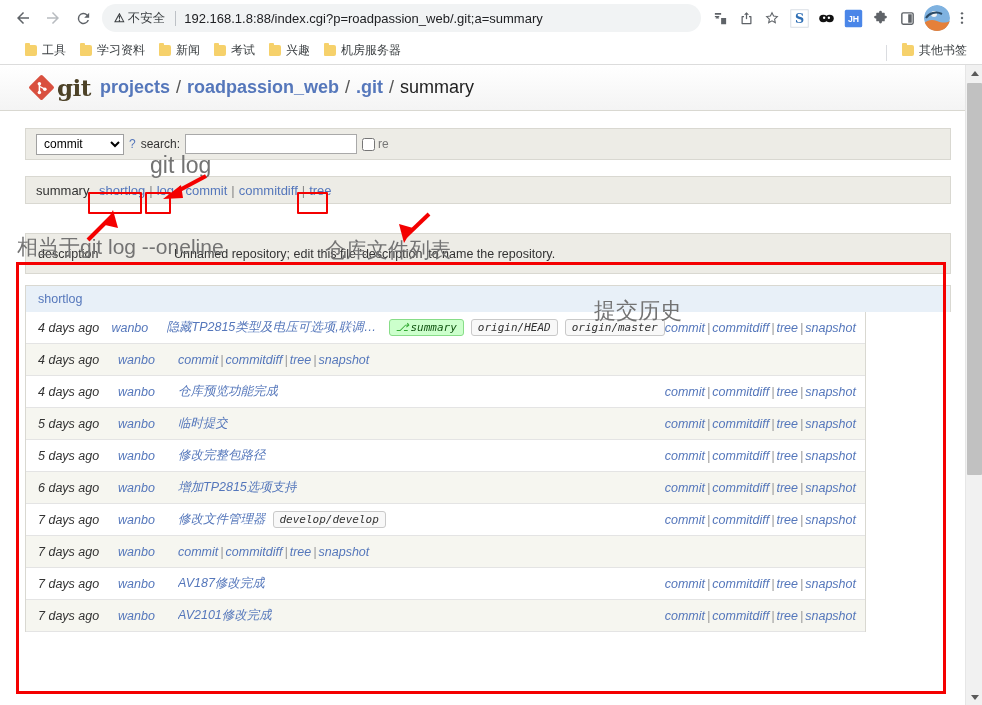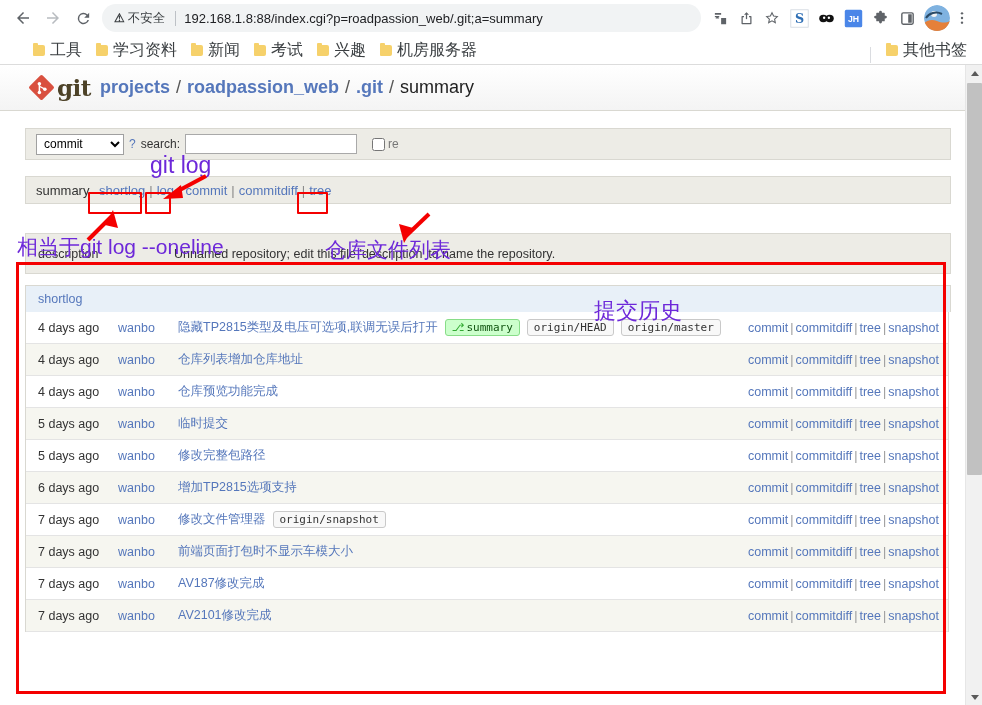--- a/index.html
+++ b/index.html
@@ -103,22 +103,22 @@
     font-size: 16px;
     flex: 0 0 auto;
     cursor: pointer;
   }
 
   
   #bookmarks-row {
     height: 28px;
     display: flex;
     align-items: center;
-    padding: 0 26px;
-    font-size: 16px;
+    padding: 0 18px;
+    font-size: 12px;
     color: #3c4043;
     position: relative;
   }
   .bookmark {
     display: flex;
     align-items: center;
     gap: 5px;
     padding: 2px 7px;
     border-radius: 4px;
     white-space: nowrap;
@@ -222,21 +222,21 @@
   #search-help { color: #5577bb; cursor: pointer; font-size: 12px; }
   #search-label { color: #333; font-size: 12px; }
   #search-input {
     width: 172px; height: 20px;
     border: 1px solid #a9a9a9;
     background: #fff;
     font-family: "Liberation Sans", sans-serif;
     font-size: 12px;
     padding: 0 3px;
   }
-  #re-wrap { display: flex; align-items: center; gap: 3px; margin-left: 10px; }
+  #re-wrap { display: flex; align-items: center; gap: 3px; }
   #re-check {
     width: 13px; height: 13px;
     margin: 0;
     cursor: pointer;
   }
   #re-label { color: #777; font-size: 12px; }
 
   
   #nav-panel {
     margin: 16px 14px 0 25px;
@@ -284,21 +284,22 @@
     font-size: 12.5px;
   }
   #shortlog-bar a { color: #5577bb; text-decoration: none; cursor: pointer; }
 
   
   #commit-table {
     margin: 0 14px 0 25px;
     border-left: 1px solid #d9d8d1;
     border-right: 1px solid #d9d8d1;
     border-collapse: collapse;
-    width: 924px;
+    width: 841px;
+    font-style: italic;
   }
   .commit-row {
     display: flex;
     align-items: center;
     height: 32px;
     border-bottom: 1px solid #e4e4e4;
     font-size: 12.5px;
     padding-left: 12px;
     padding-right: 9px;
     background: #ffffff;
@@ -350,21 +351,21 @@
   
   #annotations {
     position: absolute;
     left: 0; top: 0;
     width: 982px; height: 705px;
     pointer-events: none;
     z-index: 50;
   }
   .ann-text {
     position: absolute;
-    color: #6d28d9;
+    color: #737373;
     font-family: "Liberation Sans", sans-serif;
     white-space: nowrap;
   }
   .ann-box {
     position: absolute;
     border: 2px solid #f40000;
     border-radius: 1px;
   }
   .ann-big-box {
     position: absolute;
@@ -620,23 +621,20 @@
             <span class="msg">隐藏TP2815类型及电压可选项,联调无误后打开</span>
             <span class="ref-tag head"><span class="branch-glyph">⎇</span><span>summary</span></span>
             <span class="ref-tag"><span>origin/HEAD</span></span>
             <span class="ref-tag"><span>origin/master</span></span>
           </span>
           <span class="c-links"><a>commit</a><span class="bar">|</span><a>commitdiff</a><span class="bar">|</span><a>tree</a><span class="bar">|</span><a>snapshot</a></span>
         </div>
         <div class="commit-row alt">
           <span class="c-age">4 days ago</span>
           <span class="c-author">wanbo</span>
-          <span class="c-title">
-            <span class="msg">仓库列表增加仓库地址</span>
-          </span>
           <span class="c-links"><a>commit</a><span class="bar">|</span><a>commitdiff</a><span class="bar">|</span><a>tree</a><span class="bar">|</span><a>snapshot</a></span>
         </div>
         <div class="commit-row">
           <span class="c-age">4 days ago</span>
           <span class="c-author">wanbo</span>
           <span class="c-title">
             <span class="msg">仓库预览功能完成</span>
           </span>
           <span class="c-links"><a>commit</a><span class="bar">|</span><a>commitdiff</a><span class="bar">|</span><a>tree</a><span class="bar">|</span><a>snapshot</a></span>
         </div>
@@ -662,30 +660,27 @@
           <span class="c-title">
             <span class="msg">增加TP2815选项支持</span>
           </span>
           <span class="c-links"><a>commit</a><span class="bar">|</span><a>commitdiff</a><span class="bar">|</span><a>tree</a><span class="bar">|</span><a>snapshot</a></span>
         </div>
         <div class="commit-row">
           <span class="c-age">7 days ago</span>
           <span class="c-author">wanbo</span>
           <span class="c-title">
             <span class="msg">修改文件管理器</span>
-            <span class="ref-tag"><span>origin/snapshot</span></span>
+            <span class="ref-tag"><span>develop/develop</span></span>
           </span>
           <span class="c-links"><a>commit</a><span class="bar">|</span><a>commitdiff</a><span class="bar">|</span><a>tree</a><span class="bar">|</span><a>snapshot</a></span>
         </div>
         <div class="commit-row alt">
           <span class="c-age">7 days ago</span>
           <span class="c-author">wanbo</span>
-          <span class="c-title">
-            <span class="msg">前端页面打包时不显示车模大小</span>
-          </span>
           <span class="c-links"><a>commit</a><span class="bar">|</span><a>commitdiff</a><span class="bar">|</span><a>tree</a><span class="bar">|</span><a>snapshot</a></span>
         </div>
         <div class="commit-row">
           <span class="c-age">7 days ago</span>
           <span class="c-author">wanbo</span>
           <span class="c-title">
             <span class="msg">AV187修改完成</span>
           </span>
           <span class="c-links"><a>commit</a><span class="bar">|</span><a>commitdiff</a><span class="bar">|</span><a>tree</a><span class="bar">|</span><a>snapshot</a></span>
         </div>

